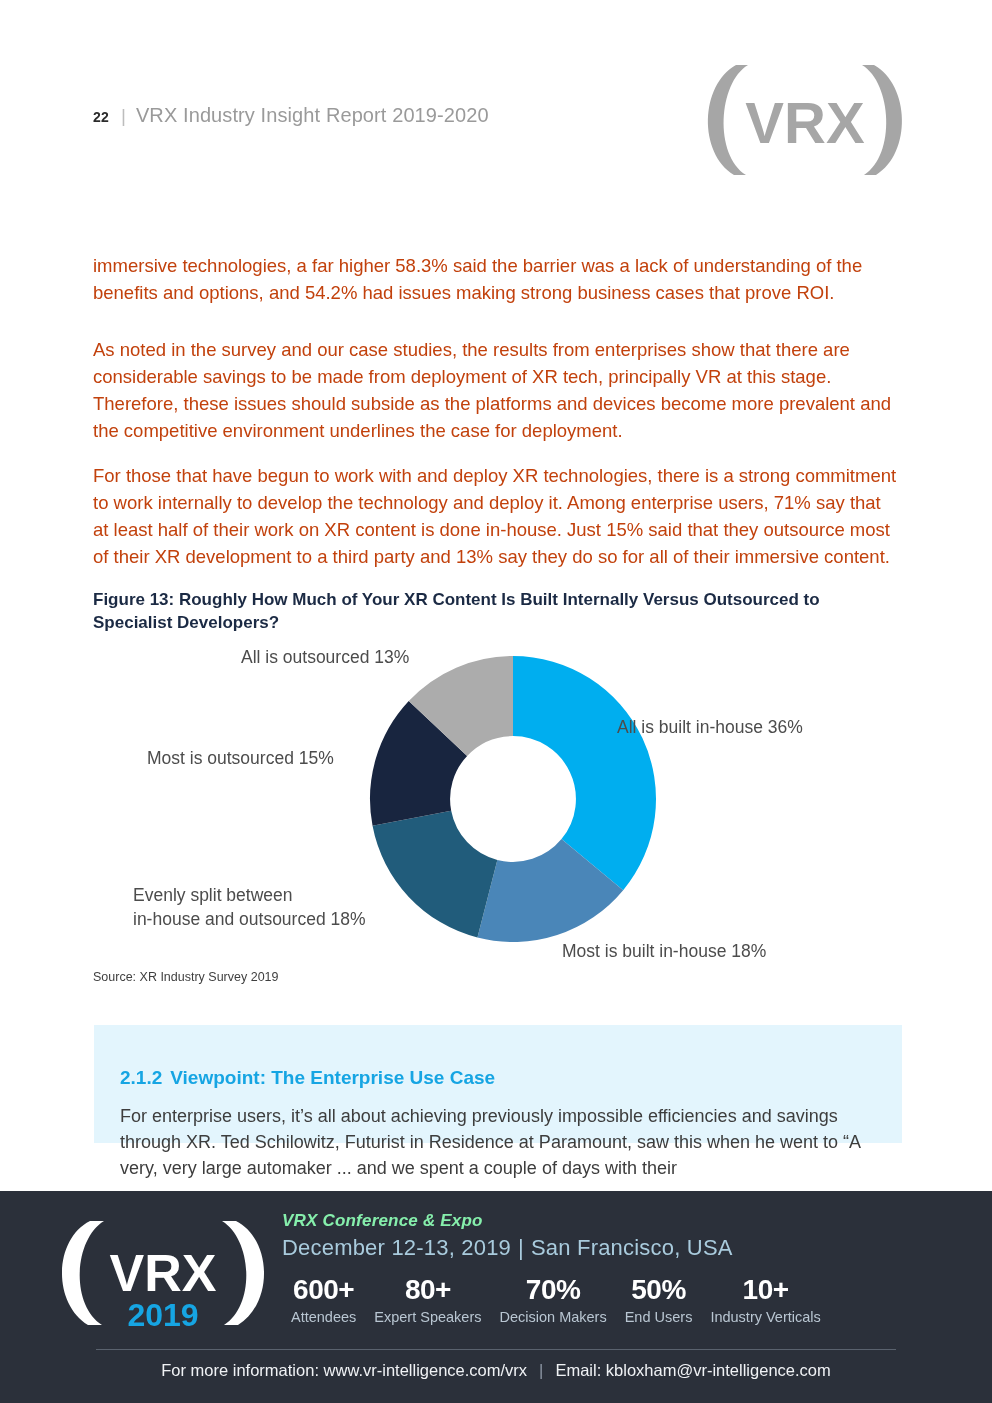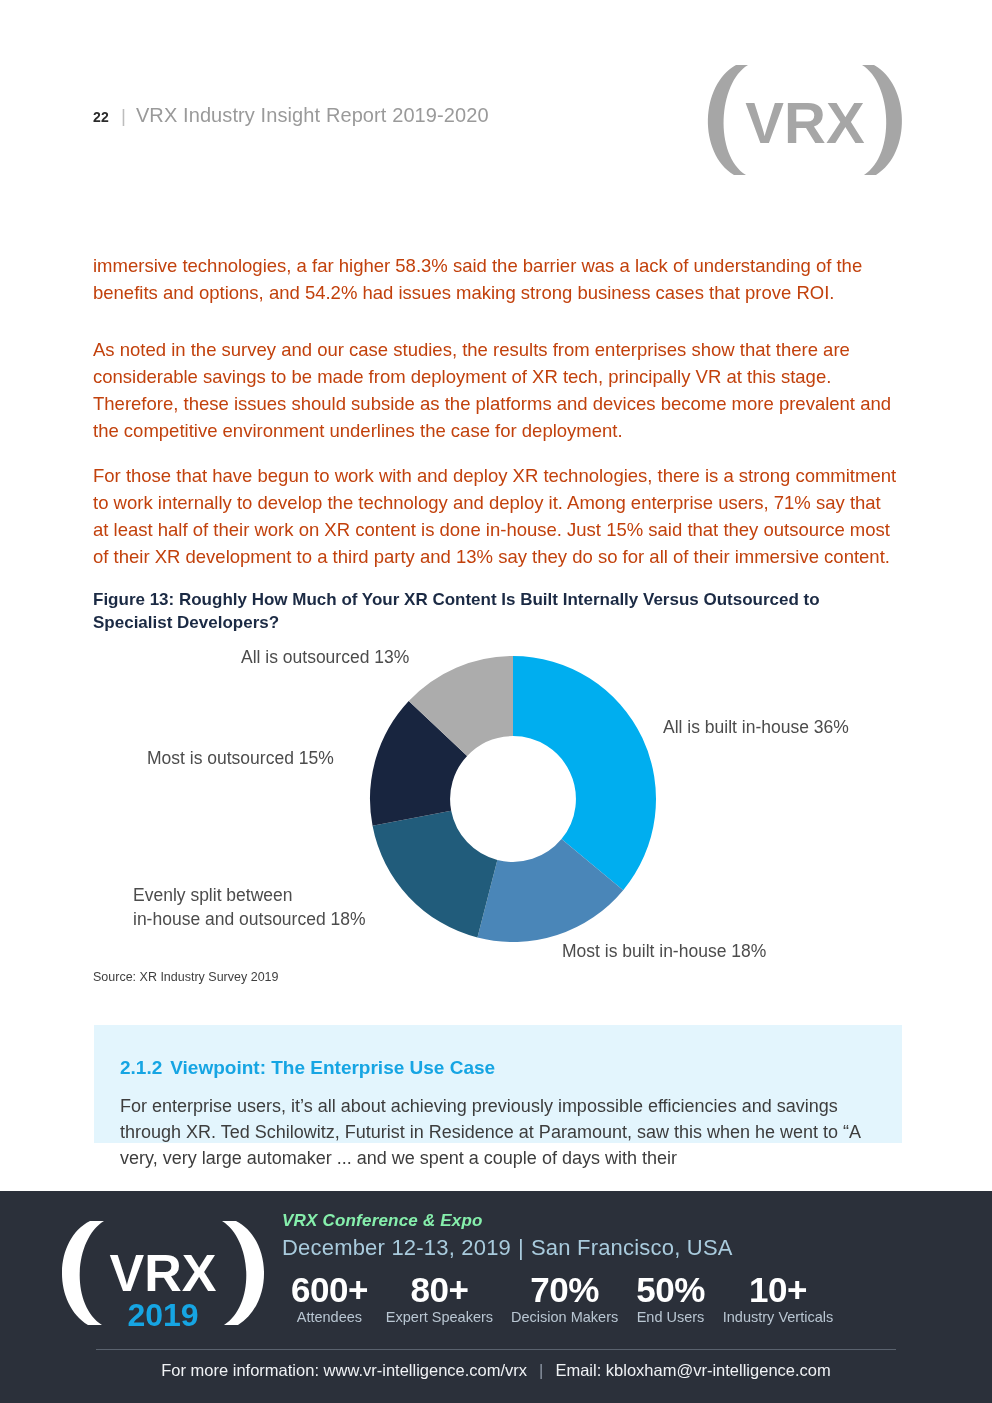--- a/index.html
+++ b/index.html
@@ -97,41 +97,41 @@
   .chart-label {
     position: absolute;
     font-size: 17.5px;
     line-height: 24px;
     color: #4c4c4c;
     white-space: pre-line;
   }
   .lbl-outsourced-all  { left: 148px; top: 0px; }
   .lbl-outsourced-most { left: 54px;  top: 101px; }
   .lbl-evenly-split    { left: 40px;  top: 238px; }
-  .lbl-inhouse-all     { left: 570px; top: 70px; text-align: center; }
+  .lbl-inhouse-all     { left: 524px; top: 70px; text-align: center; }
   .lbl-inhouse-most    { left: 469px; top: 294px; }
 
   .source-note {
     position: absolute;
     left: 93px;
     top: 970px;
     font-size: 12.5px;
     color: #3f3f3f;
   }
 
   
   .callout {
     position: absolute;
     left: 94px;
     top: 1025px;
     width: 808px;
     height: 118px;
     background: #e3f5fd;
     box-sizing: border-box;
-    padding: 32px 26px 0 26px;
+    padding: 42px 26px 0 26px;
   }
   .callout-heading {
     font-size: 19px;
     font-weight: bold;
     color: #16a5e3;
     margin-bottom: 14px;
   }
   .callout-heading .sec-num { margin-right: 8px; }
   .callout-body {
     font-size: 18px;
@@ -178,21 +178,21 @@
   .stats-row {
     margin-top: 10px;
     display: flex;
     align-items: flex-end;
   }
   .stat {
     text-align: center;
     padding: 0 9px;
   }
   .stat-value {
-    font-size: 35px;
+    font-size: 28px;
     font-weight: bold;
     color: #ffffff;
     line-height: 38px;
     letter-spacing: -0.5px;
   }
   .stat-label {
     font-size: 14.5px;
     color: #b9c6d2;
     margin-top: 0;
   }

